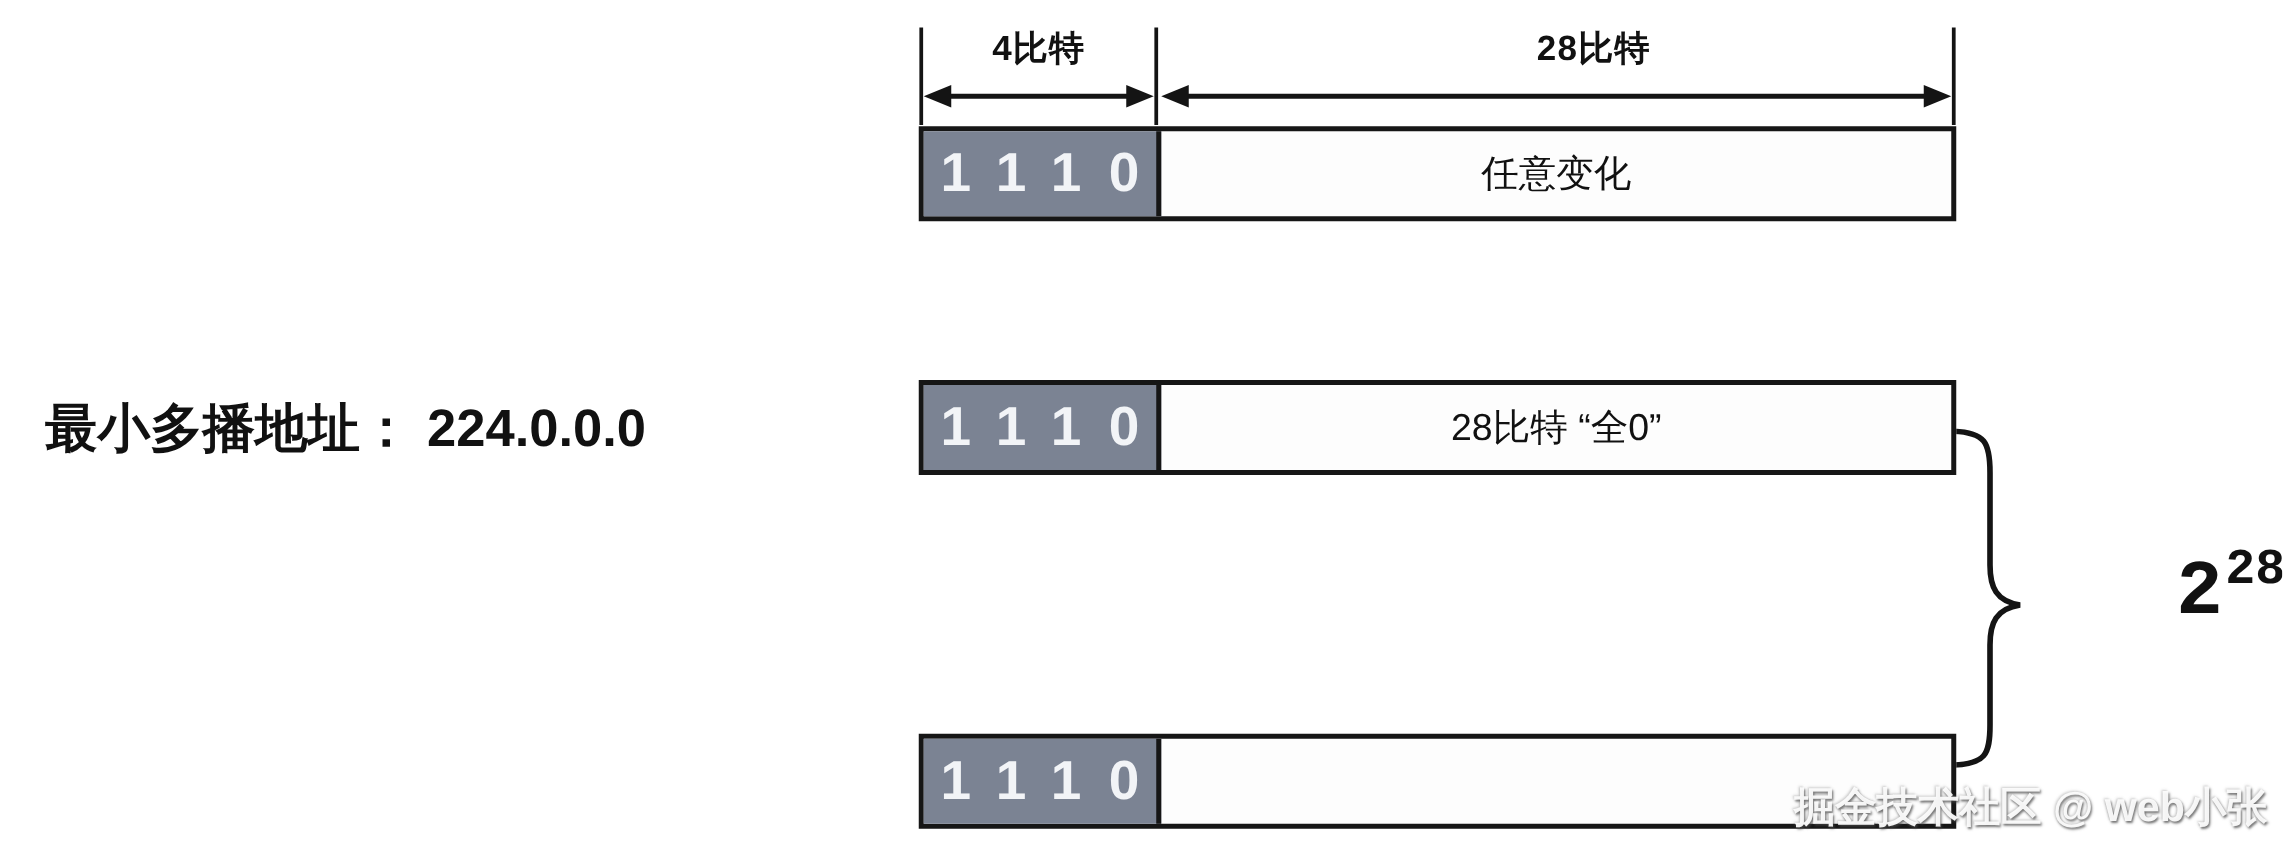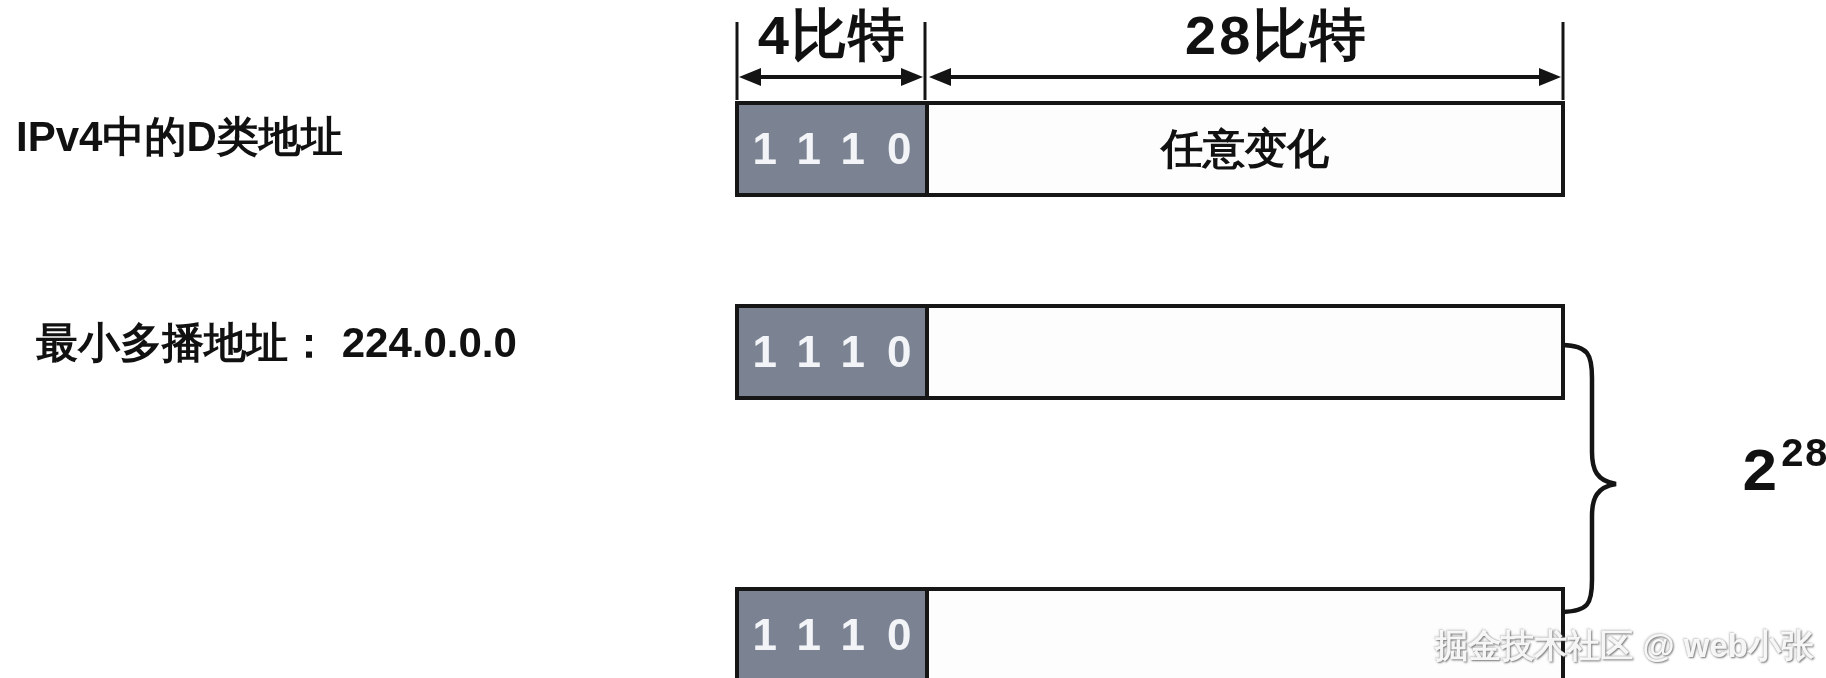--- a/index.html
+++ b/index.html
@@ -23,34 +23,33 @@
     width: 1826px;
     height: 678px;
     pointer-events: none;
   }
   .bit-width-label {
     position: absolute;
     top: 14px;
     height: 50px;
     line-height: 50px;
     text-align: center;
-    font-size: 56px;
+    font-size: 28px;
     font-weight: 800;
     letter-spacing: 1px;
     white-space: nowrap;
-    font-family: Liberation Mono, monospace;
   }
   .bit-width-label.prefix { left: 737px; width: 188px; }
   .bit-width-label.body   { left: 925px; width: 700px; }
 
   .addr-box {
     position: absolute;
     left: 735px;
     width: 830px;
-    height: 96px;
+    height: 76px;
     border: 4px solid #161616;
     box-sizing: border-box;
     display: flex;
     background: #fdfdfd;
   }
   .addr-box.r1 { top: 101px; }
   .addr-box.r2 { top: 304px; }
   .addr-box.r3 { top: 587px; }
 
   .prefix-cell {
@@ -66,22 +65,22 @@
     font-weight: 700;
     letter-spacing: 0.5em;
     padding-left: 0.5em;
     white-space: nowrap;
   }
   .value-cell {
     flex: 1;
     display: flex;
     align-items: center;
     justify-content: center;
-    font-size: 42px;
-    font-weight: 700;
+    font-size: 30px;
+    font-weight: 400;
     white-space: nowrap;
   }
 
   .row-label {
     position: absolute;
     left: 16px;
     height: 52px;
     line-height: 52px;
     font-size: 42px;
     font-weight: 800;
@@ -152,29 +151,29 @@
              L 1592,452
              C 1592,470 1597,481 1616,484
              C 1597,487 1592,498 1592,516
              L 1592,580
              C 1592,604 1588,611 1563,612" fill="none" stroke="#141414" stroke-width="4.5" stroke-linecap="round"></path>
   </svg>
 
   <div class="bit-width-label prefix">4比特</div>
   <div class="bit-width-label body">28比特</div>
 
-  <div class="row-label rl1">IPv4中的D类地址</div>
   <div class="addr-box r1">
     <div class="prefix-cell">1110</div>
     <div class="value-cell">任意变化</div>
   </div>
 
   <div class="row-label rl2">最小多播地址： 224.0.0.0</div>
   <div class="addr-box r2">
     <div class="prefix-cell">1110</div>
+    <div class="value-cell">28比特 “全0”</div>
   </div>
 
   <div class="addr-box r3">
     <div class="prefix-cell">1110</div>
   </div>
 
   <div class="count-annotation">
     <span class="base">2</span><span class="exp">28</span><span class="unit">个</span>
   </div>
 

